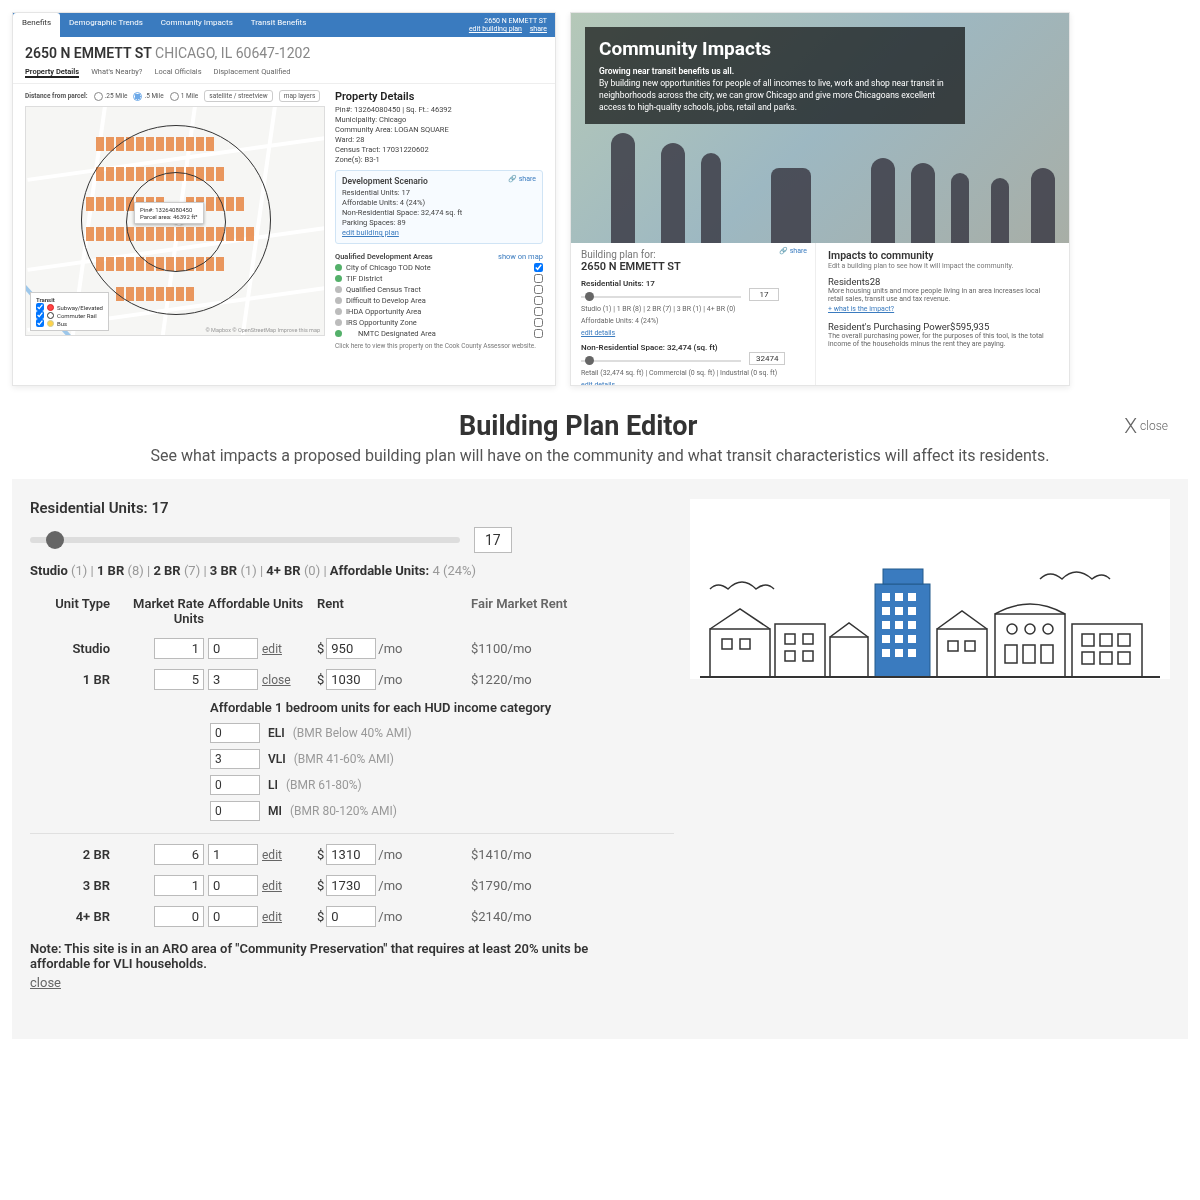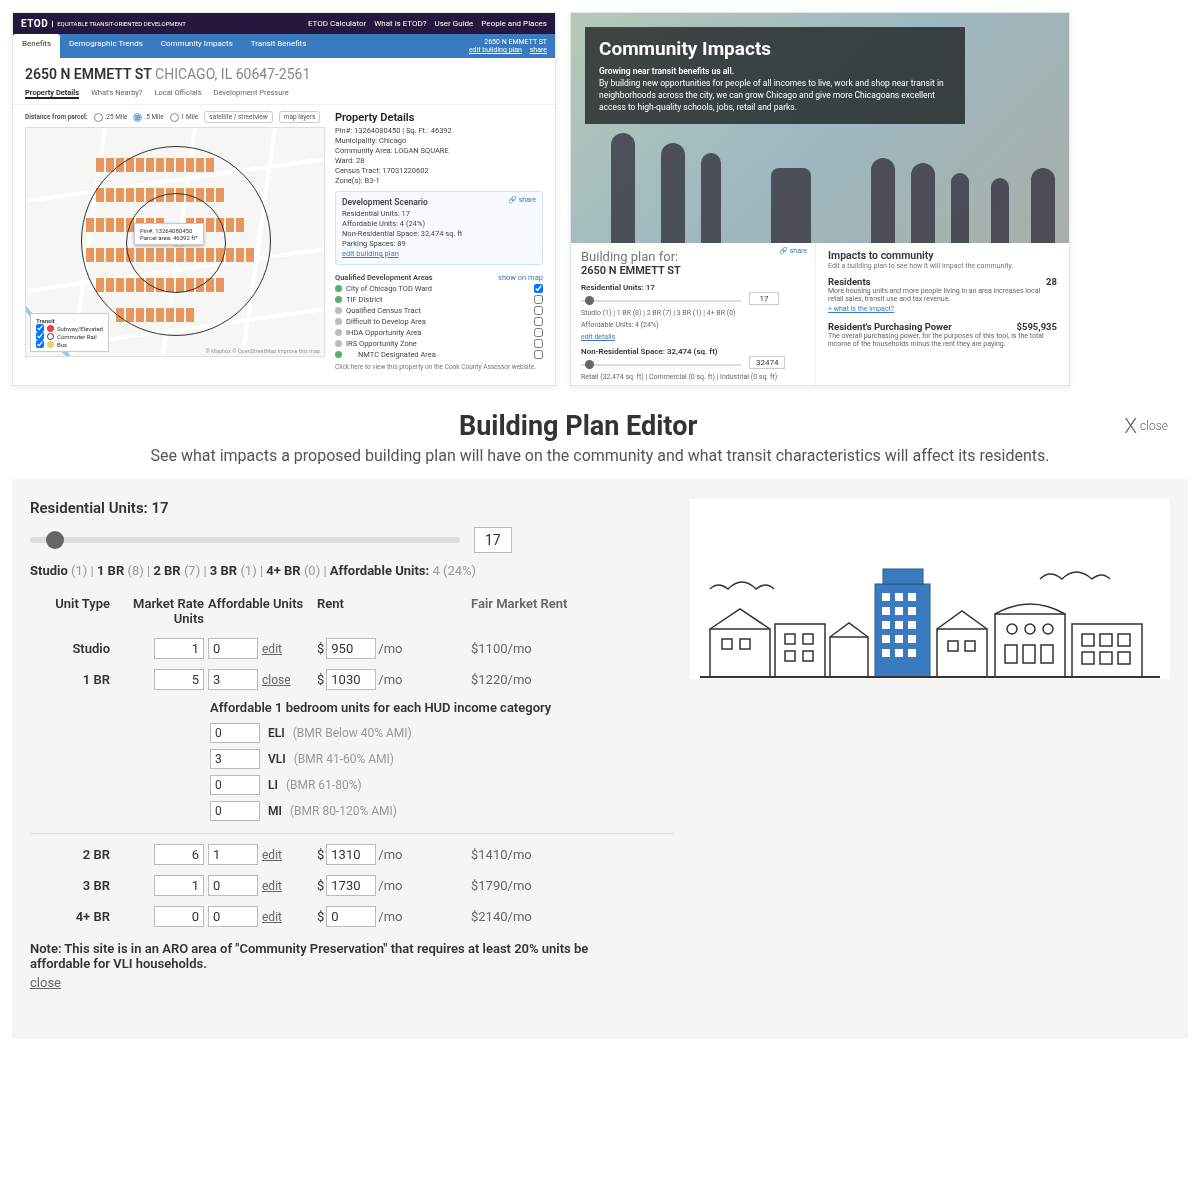--- a/index.html
+++ b/index.html
@@ -64,30 +64,30 @@
 .comm-panel { width: 500px; height: 374px; position: relative; overflow: hidden; }
 .hero { height: 230px; background: linear-gradient(135deg, #b5c8b8 0%, #9db8c2 50%, #a8aea6 100%); position: relative; }
 .people { position: absolute; inset: 0; }
 .person { position: absolute; bottom: 0; width: 24px; background: rgba(60,60,70,0.85); border-radius: 12px 12px 0 0; }
 .hero-text { position: absolute; left: 14px; top: 14px; background: rgba(0,0,0,0.65); color: #fff; padding: 10px 14px; max-width: 380px; }
 .hero-text h2 { font-size: 19px; font-weight: 700; margin-bottom: 6px; }
 .hero-text p { font-size: 8.5px; line-height: 1.4; }
 .hero-text p b { font-weight: 600; }
 .comm-bottom { display: flex; height: 144px; }
 .bp-col { width: 245px; padding: 6px 10px; font-size: 8px; border-right: 1px solid #eee; position: relative; }
-.bp-col h6 { font-size: 13px; color: #777; font-weight: 400; }
+.bp-col h6 { font-size: 10px; color: #777; font-weight: 400; }
 .bp-col h5 { font-size: 11px; font-weight: 600; }
 .bp-slider { width: 160px; height: 2px; background: #ddd; margin-top: 4px; position: relative; }
 .bp-slider::before { content: ''; width: 9px; height: 9px; background: #666; border-radius: 50%; position: absolute; top: -4px; left: 4px; }
 .bp-val { border: 1px solid #ccc; padding: 1px 6px; display: inline-block; margin-left: 8px; min-width: 30px; text-align: center; }
 .bp-line { font-size: 7px; color: #666; margin-top: 4px; }
 .impact-col { flex: 1; padding: 6px 12px; font-size: 8px; }
 .impact-col h5 { font-size: 10.5px; font-weight: 600; }
 .impact-col .sub { color: #777; font-size: 7px; margin-bottom: 6px; }
-.metric { display: flex; justify-content: space-between; font-weight: 700; font-size: 9.5px; }
+.metric { display: flex; justify-content: flex-start; font-weight: 400; font-size: 9.5px; }
 .metric-desc { font-size: 7px; color: #666; margin-bottom: 2px; }
 .link { color: #3a7bbf; text-decoration: underline; font-size: 7px; }
 
 
 .editor { margin-top: 24px; }
 .editor-head { display: flex; align-items: center; padding: 0 20px; }
 .editor-head h1 { font-size: 27px; font-weight: 700; margin: 0 auto; }
 .close-x { font-size: 21px; font-weight: 300; color: #666; display: flex; align-items: center; gap: 3px; }
 .close-x small { font-size: 12px; }
 .editor-sub { text-align: center; font-size: 16px; color: #555; margin: 4px 0 14px; }
@@ -127,56 +127,46 @@
 
 .city { width: 100%; height: 150px; }
 </style>
 </head>
 <body>
 
 <div class="canvas">
   <div class="top-row">
 
     <div class="panel prop-panel">
-      <div class="app-header">
-        <span class="logo">ETOD</span>
-        <span class="logo-tag">EQUITABLE TRANSIT-ORIENTED DEVELOPMENT</span>
-        <div class="top-nav">
-          <span>ETOD Calculator</span>
-          <span>What is ETOD?</span>
-          <span>User Guide</span>
-          <span>People and Places</span>
-        </div>
-      </div>
       <div class="sub-header">
         <div class="sub-tabs">
           <span class="sub-tab active">Benefits</span>
           <span class="sub-tab">Demographic Trends</span>
           <span class="sub-tab">Community Impacts</span>
           <span class="sub-tab">Transit Benefits</span>
         </div>
         <div class="sub-right">
           <div>2650 N EMMETT ST</div>
           <div>
             <span style="text-decoration:underline;margin-right:6px;">edit building plan</span>
             <span style="text-decoration:underline;">share</span>
           </div>
         </div>
       </div>
       <div class="addr-row">
         <h3>
           <span>2650 N EMMETT ST</span>
-          <span class="city">CHICAGO, IL 60647-2561</span>
+          <span class="city">CHICAGO, IL 60647-1202</span>
         </h3>
       </div>
       <div class="prop-tabs">
         <span class="pt active">Property Details</span>
         <span class="pt">What's Nearby?</span>
         <span class="pt">Local Officials</span>
-        <span class="pt">Development Pressure</span>
+        <span class="pt">Displacement Qualified</span>
       </div>
       <div class="prop-body">
         <div class="map-col">
           <div class="map-controls">
             <b>Distance from parcel:</b>
             <span class="radio">.25 Mile</span>
             <span class="radio sel">.5 Mile</span>
             <span class="radio">1 Mile</span>
             <span class="pill">satellite / streetview</span>
             <span class="pill">map layers</span>
@@ -317,21 +307,21 @@
           </div>
           <div class="qda">
             <div class="qda-head">
                 <b>Qualified Development Areas</b>
                 <span style="color:#3a7bbf">show on map</span>
               </div>
             <div id="qda-list">
                 <div class="qda-row">
                   <span style="display:flex;align-items:center;gap:4px;">
                     <span class="qda-dot" style="background:#54b06a"></span>
-                    <span>City of Chicago TOD Ward</span>
+                    <span>City of Chicago TOD Note</span>
                   </span>
                   <input type="checkbox" checked="" style="">
                 </div>
                 <div class="qda-row">
                   <span style="display:flex;align-items:center;gap:4px;">
                     <span class="qda-dot" style="background:#54b06a"></span>
                     <span>TIF District</span>
                   </span>
                   <input type="checkbox" style="">
                 </div>

